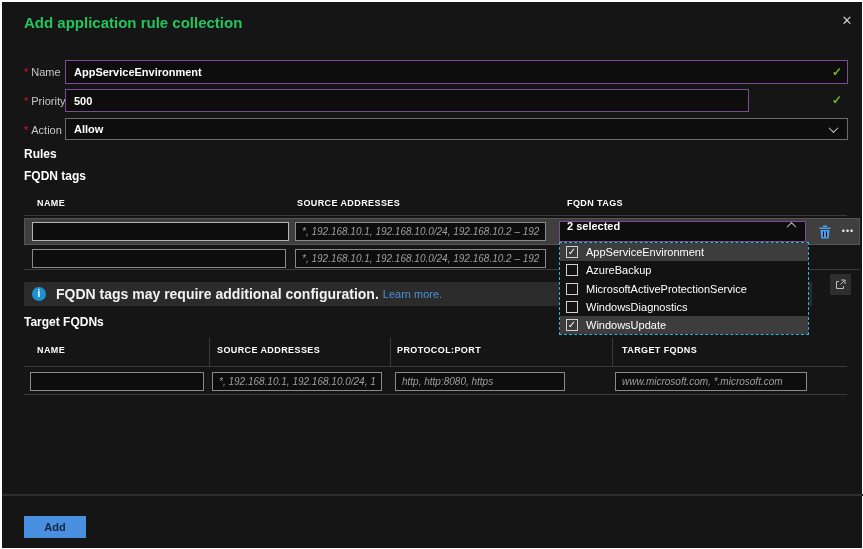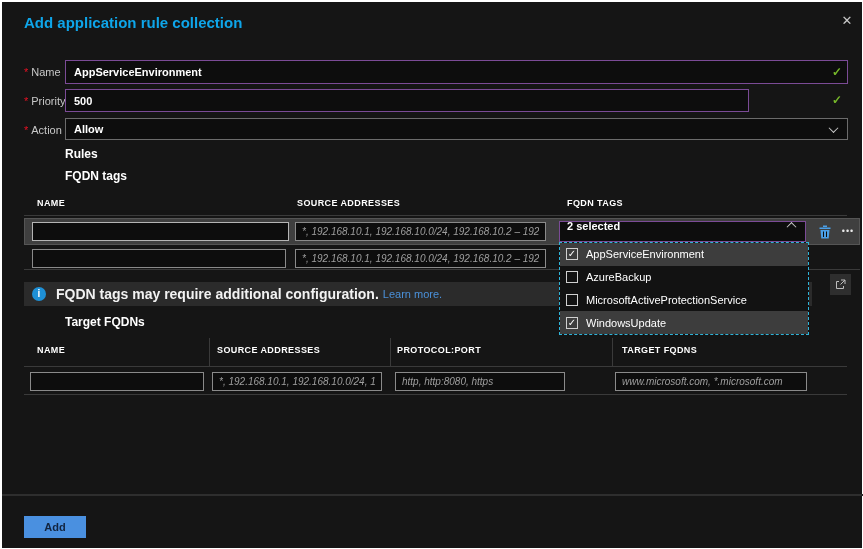--- a/index.html
+++ b/index.html
@@ -1,39 +1,39 @@
 <!DOCTYPE html>
 <html><head>
 <meta charset="utf-8">
 <style>
   html,body{margin:0;padding:0;width:863px;height:549px;overflow:hidden;background:#fff;
     font-family:"Liberation Sans",sans-serif;}
   .dialog{position:absolute;left:2px;top:2px;right:1px;bottom:1px;background:#151515;color:#fff;}
 
   
-  .title{position:absolute;left:22px;top:12px;font-size:15px;font-weight:700;color:#0ea5e9;}
+  .title{position:absolute;left:22px;top:12px;font-size:15px;font-weight:700;color:#22c55e;}
   .close-btn{position:absolute;left:836px;top:10px;width:18px;height:18px;color:#c8c8c8;
     font-size:13px;line-height:18px;text-align:center;cursor:pointer;}
 
   
   .fld-label{position:absolute;font-size:11px;color:#c8c8c8;}
   .req{color:#e81123;margin-right:3px;}
   .txt-input{position:absolute;background:#0d0d0d;border:1px solid #7b4b96;box-sizing:border-box;
     color:#fff;font-size:11px;font-weight:600;padding:0 20px 0 8px;font-family:"Liberation Sans",sans-serif;}
   .valid-check{position:absolute;font-size:12px;color:#76b82a;font-weight:700;}
   .select-box{position:absolute;background:#0d0d0d;border:1px solid #6b6b6b;box-sizing:border-box;
     display:flex;align-items:center;justify-content:space-between;padding:0 10px 0 8px;
     font-size:11px;font-weight:600;color:#fff;cursor:pointer;}
   .chev{width:6px;height:6px;border-right:1.5px solid #c8c8c8;border-bottom:1.5px solid #c8c8c8;
     display:inline-block;}
   .chev.down{transform:rotate(45deg) translate(-1px,-1px);}
   .chev.up{transform:rotate(-135deg) translate(-1px,-1px);}
 
   
-  .sec-h{position:absolute;font-size:12px;font-weight:700;color:#fff;margin-left:41px;}
+  .sec-h{position:absolute;font-size:12px;font-weight:700;color:#fff;}
 
   
   .col-h{position:absolute;font-size:9px;font-weight:700;color:#fff;letter-spacing:.4px;}
   .hline{position:absolute;height:1px;background:#3a3a3a;}
   .vline{position:absolute;width:1px;background:#3a3a3a;}
 
   
   .cell-input{position:absolute;background:#0d0d0d;border:1px solid #8a8a8a;box-sizing:border-box;
     color:#fff;font-size:10px;padding:0 6px;font-family:"Liberation Sans",sans-serif;}
   .cell-input::placeholder{color:#9f9f9f;font-style:italic;opacity:1;}
@@ -142,20 +142,24 @@
         <span>AppServiceEnvironment</span>
       </div>
       <div class="dd-item">
         <span class="checkbox"></span>
         <span>AzureBackup</span>
       </div>
       <div class="dd-item">
         <span class="checkbox"></span>
         <span>MicrosoftActiveProtectionService</span>
       </div>
+      <div class="dd-item">
+        <span class="checkbox"></span>
+        <span>WindowsDiagnostics</span>
+      </div>
       <div class="dd-item checked">
         <span class="checkbox">✓</span>
         <span>WindowsUpdate</span>
       </div>
     </div>
 
   <div class="sec-h" style="left:22px;top:313px;">Target FQDNs</div>
   <div class="col-h" style="left:35px;top:343px;">NAME</div>
   <div class="col-h" style="left:215px;top:343px;">SOURCE ADDRESSES</div>
   <div class="col-h" style="left:395px;top:343px;text-align:right;">PROTOCOL:PORT</div>

